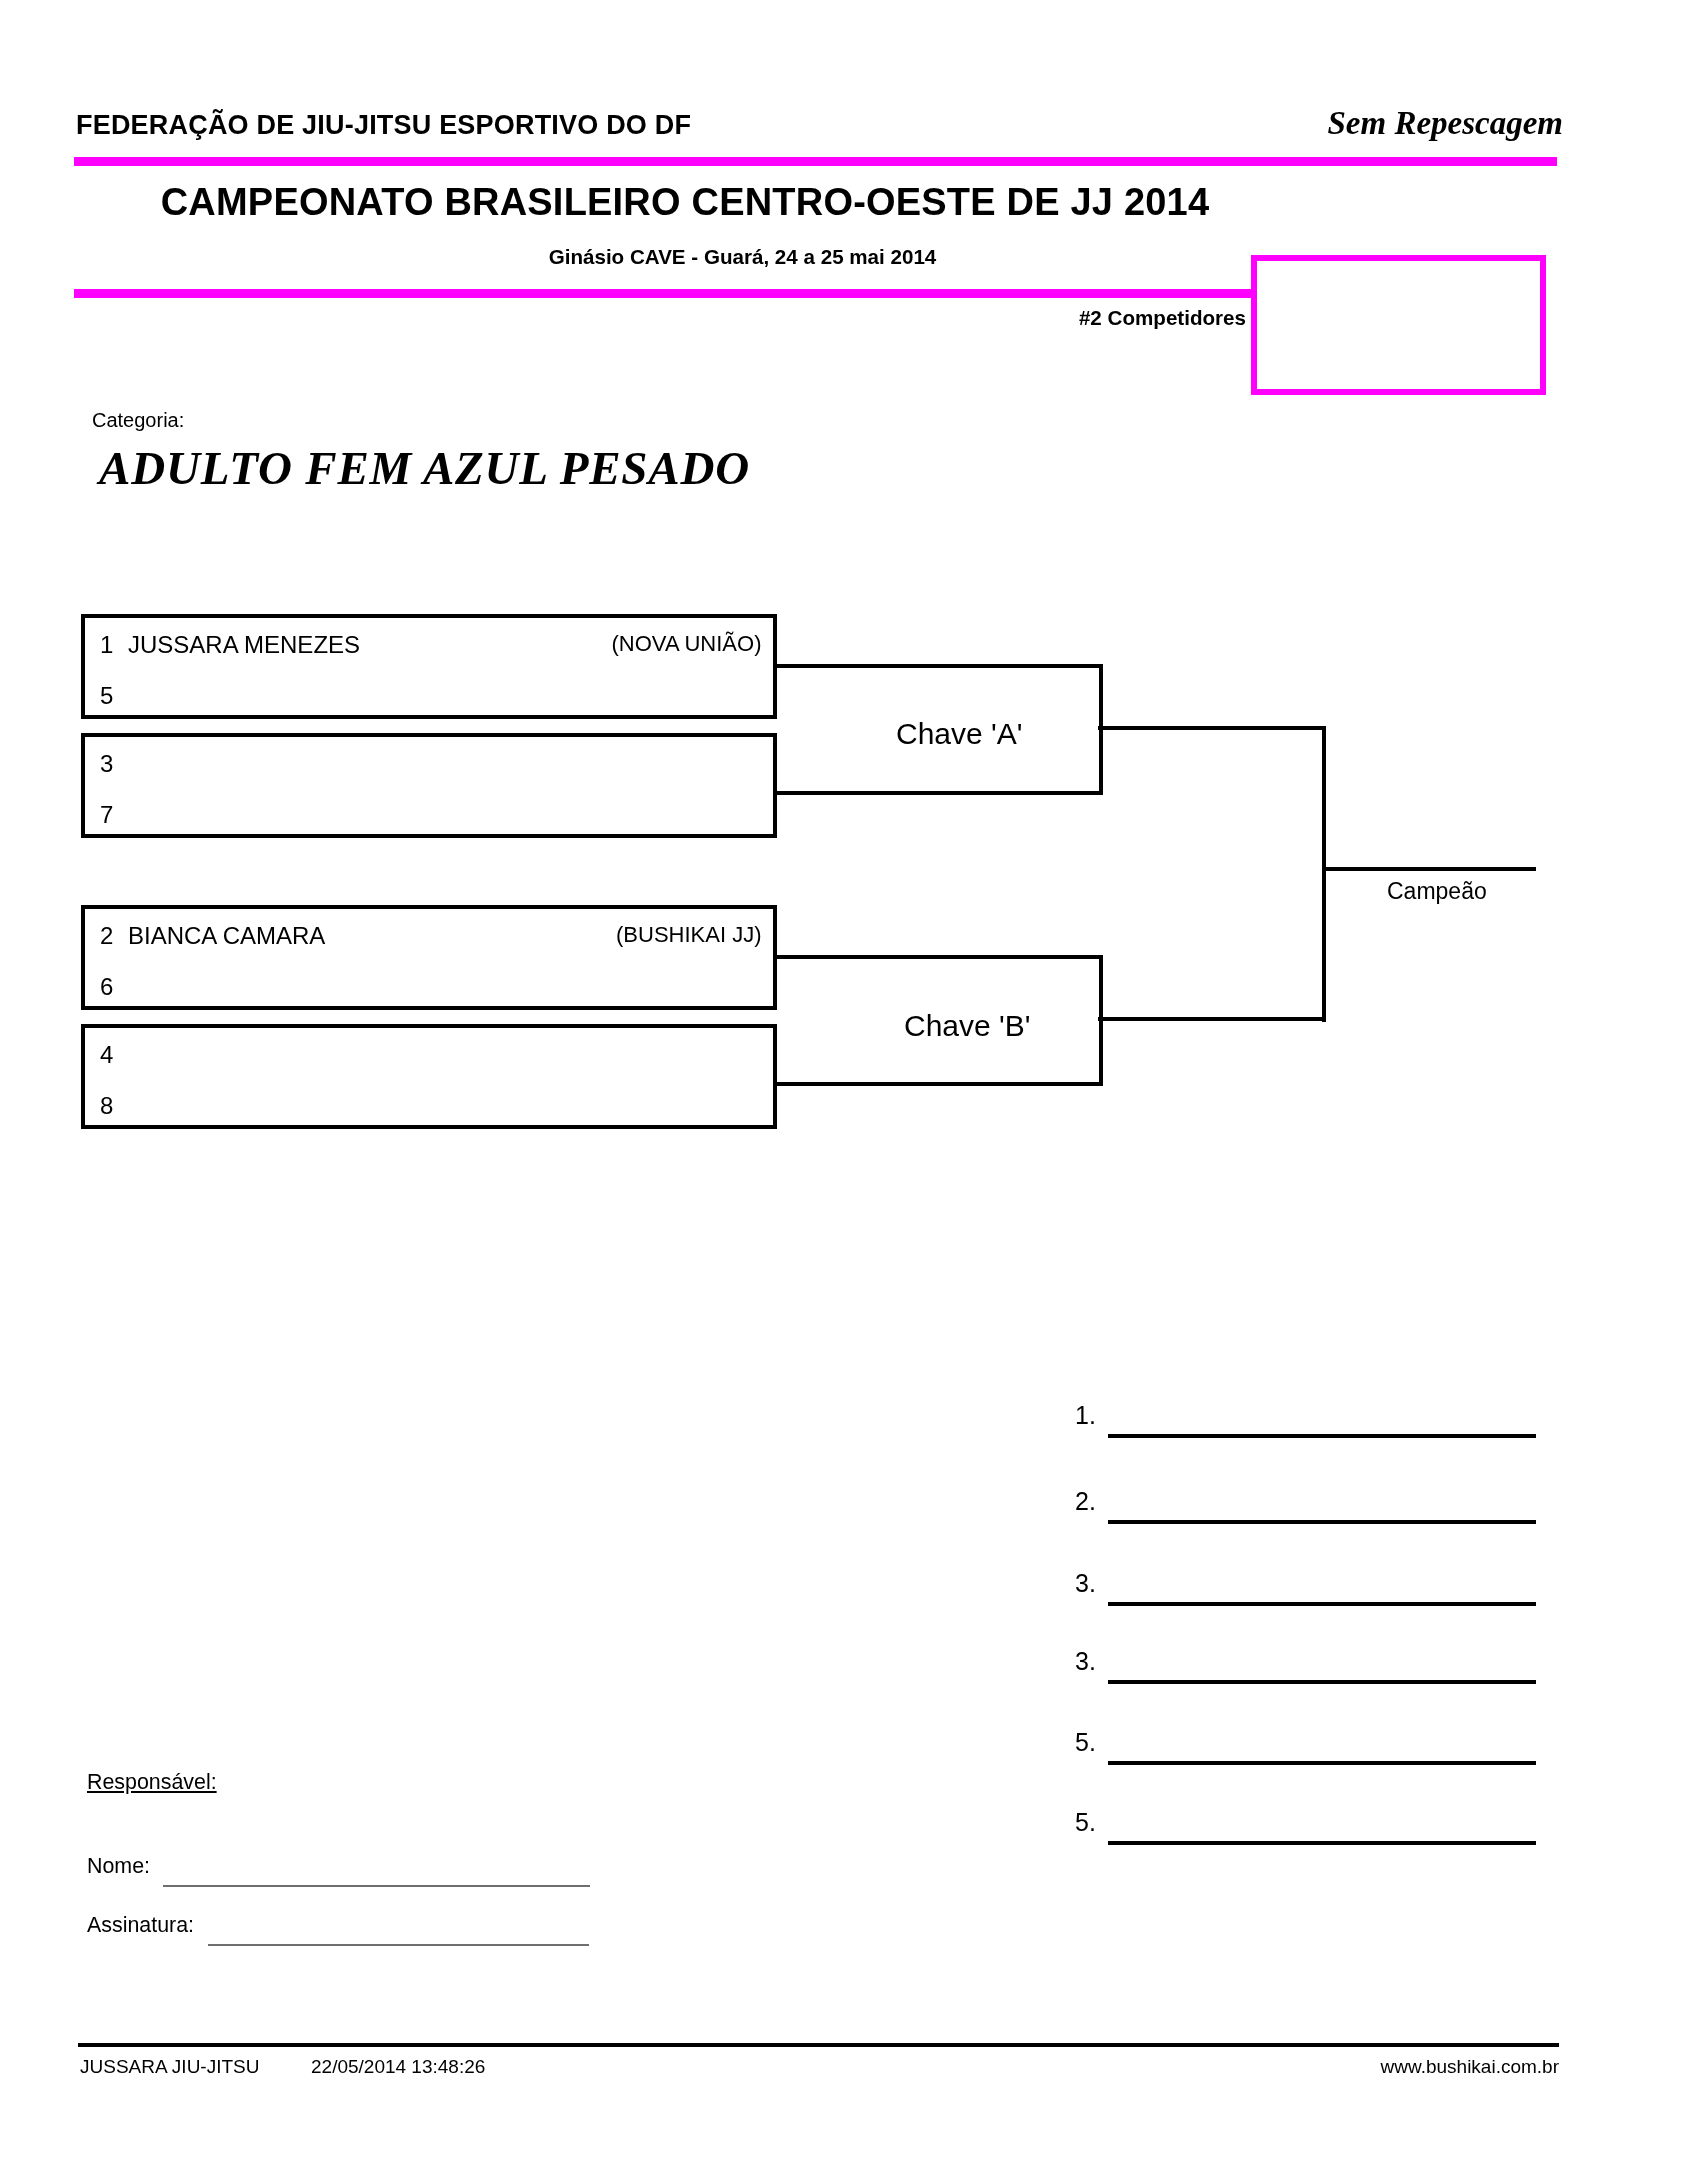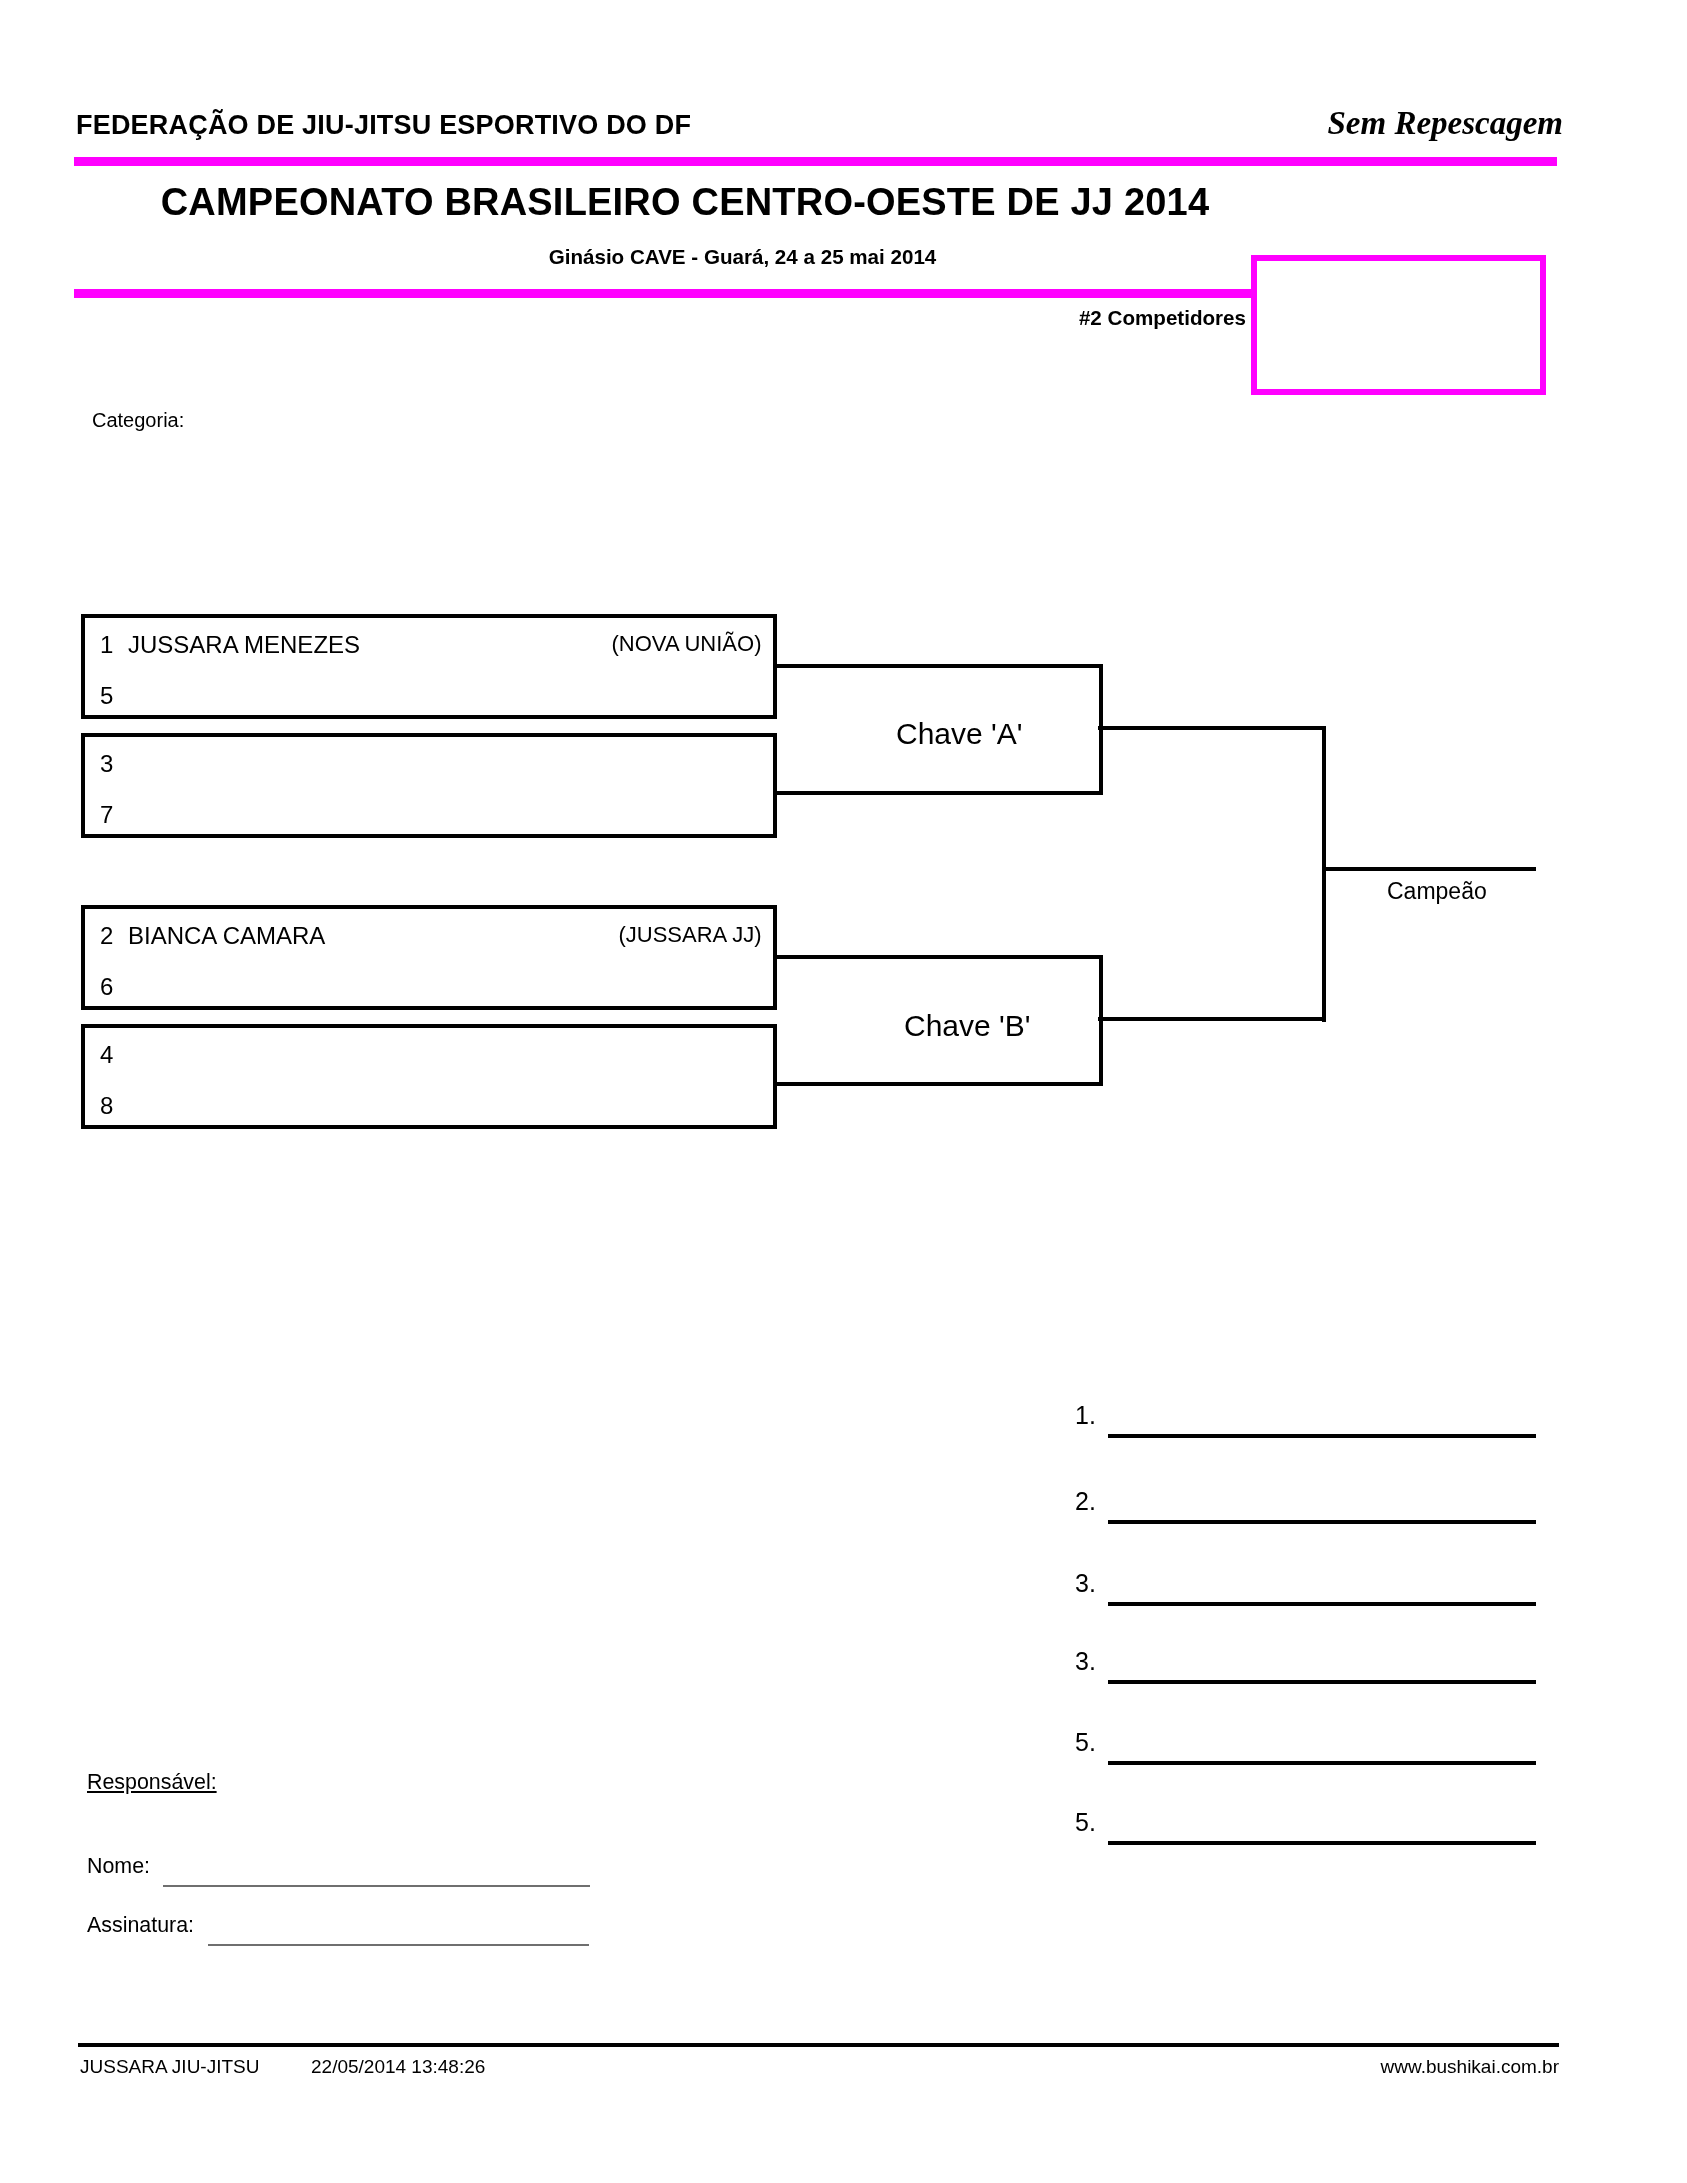--- a/index.html
+++ b/index.html
@@ -214,39 +214,40 @@
 
   <div class="abs" id="event-sub">Ginásio CAVE - Guará, 24 a 25 mai 2014</div>
 
   <div class="abs" id="rule-2"></div>
 
   <div class="abs" id="competitors-count">#2 Competidores</div>
 
   <div class="abs" id="count-box"></div>
 
   <div class="abs" id="categoria-label">Categoria:</div>
+  <div class="abs" id="categoria-value">ADULTO FEM AZUL PESADO</div>
 
   <div class="abs slot-box" style="left:81px; top:614px; width:696px; height:105px;">
     <span class="slot-seed">1</span>
     <span class="slot-name">JUSSARA MENEZES</span>
     <span class="slot-team">(NOVA UNIÃO)</span>
     <span class="slot-num2">5</span>
   </div>
 
   <div class="abs slot-box" style="left:81px; top:733px; width:696px; height:105px;">
     <span class="slot-seed">3</span>
     <span class="slot-name"></span>
     <span class="slot-team"></span>
     <span class="slot-num2">7</span>
   </div>
 
   <div class="abs slot-box" style="left:81px; top:905px; width:696px; height:105px;">
     <span class="slot-seed">2</span>
     <span class="slot-name">BIANCA CAMARA</span>
-    <span class="slot-team">(JUSSARA JJ)</span>
+    <span class="slot-team">(BUSHIKAI JJ)</span>
     <span class="slot-num2">6</span>
   </div>
 
   <div class="abs slot-box" style="left:81px; top:1024px; width:696px; height:105px;">
     <span class="slot-seed">4</span>
     <span class="slot-name"></span>
     <span class="slot-team"></span>
     <span class="slot-num2">8</span>
   </div>
 

